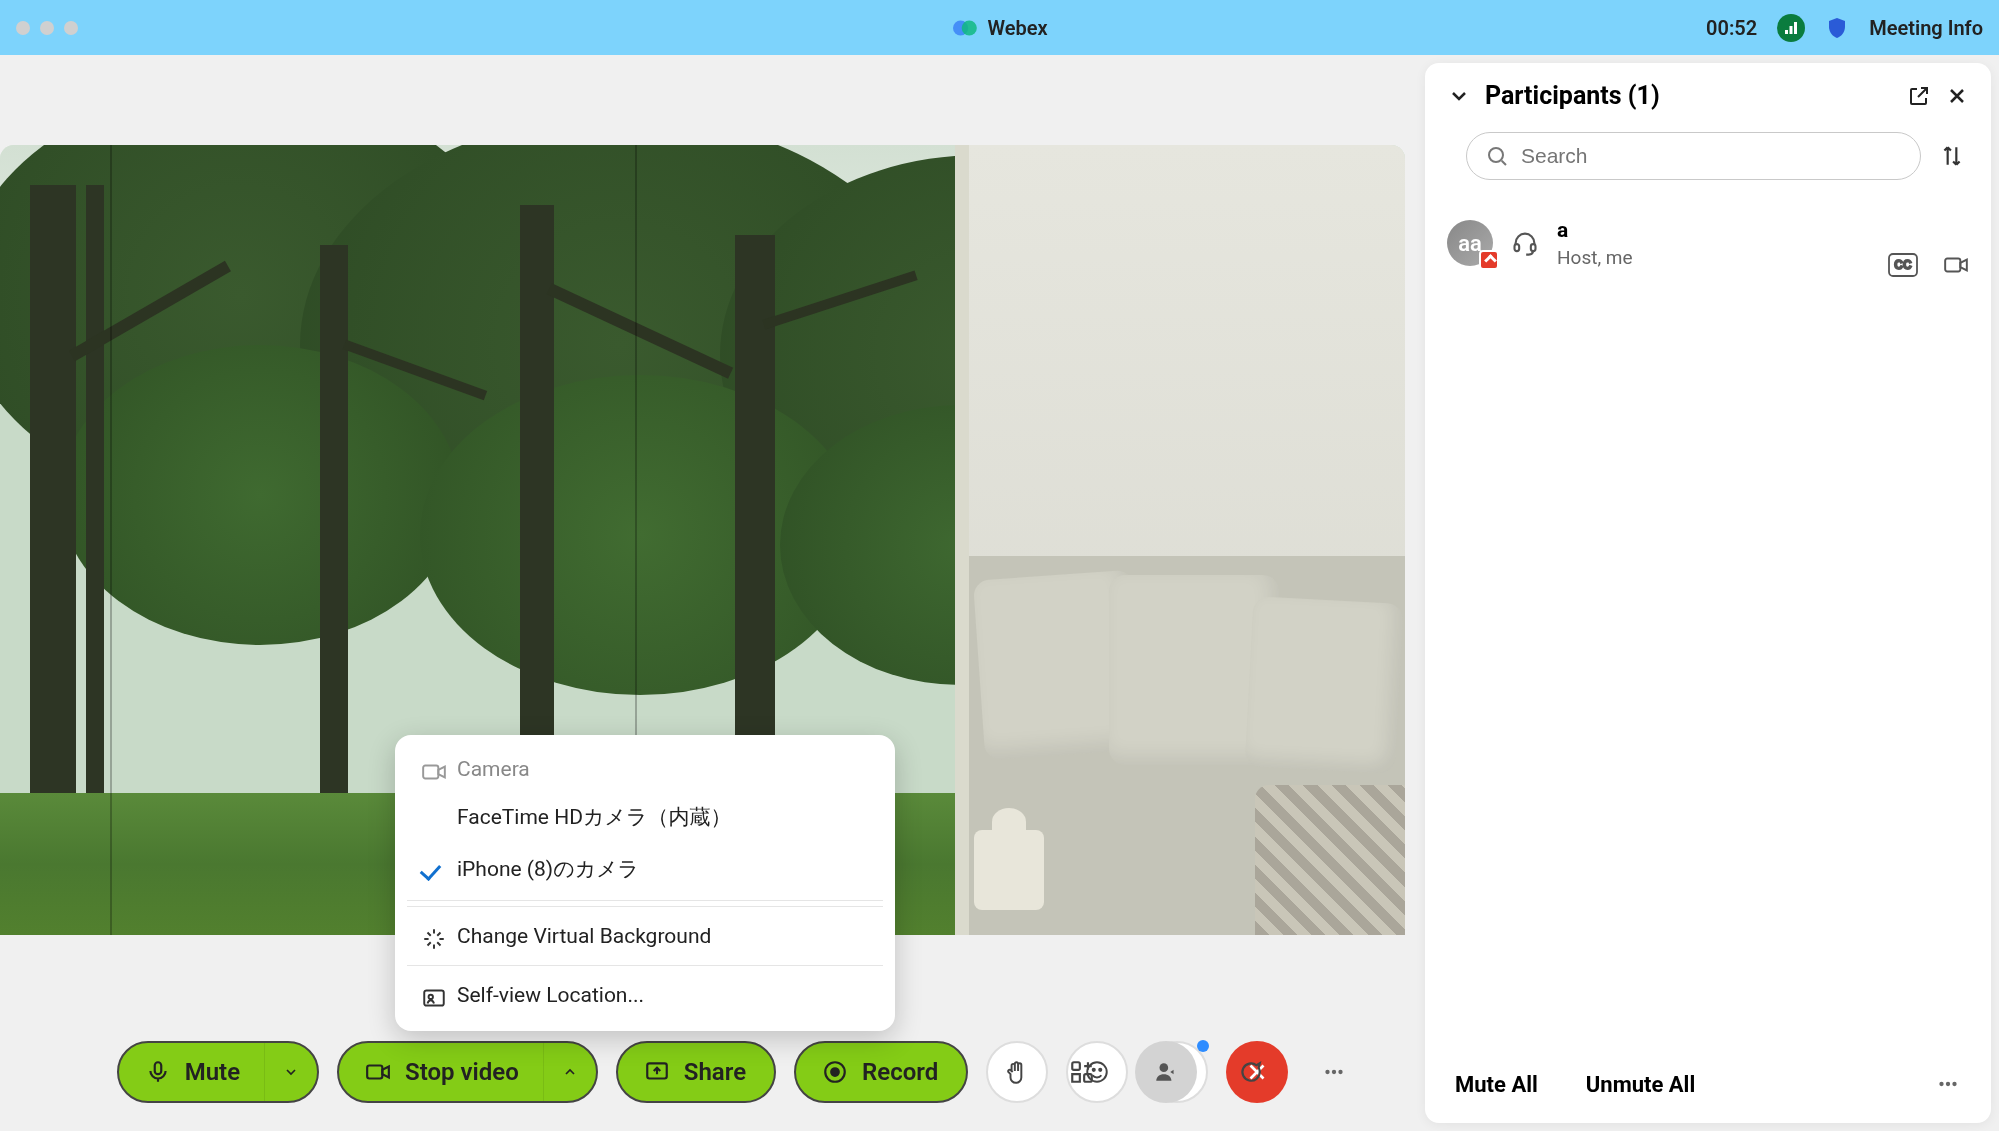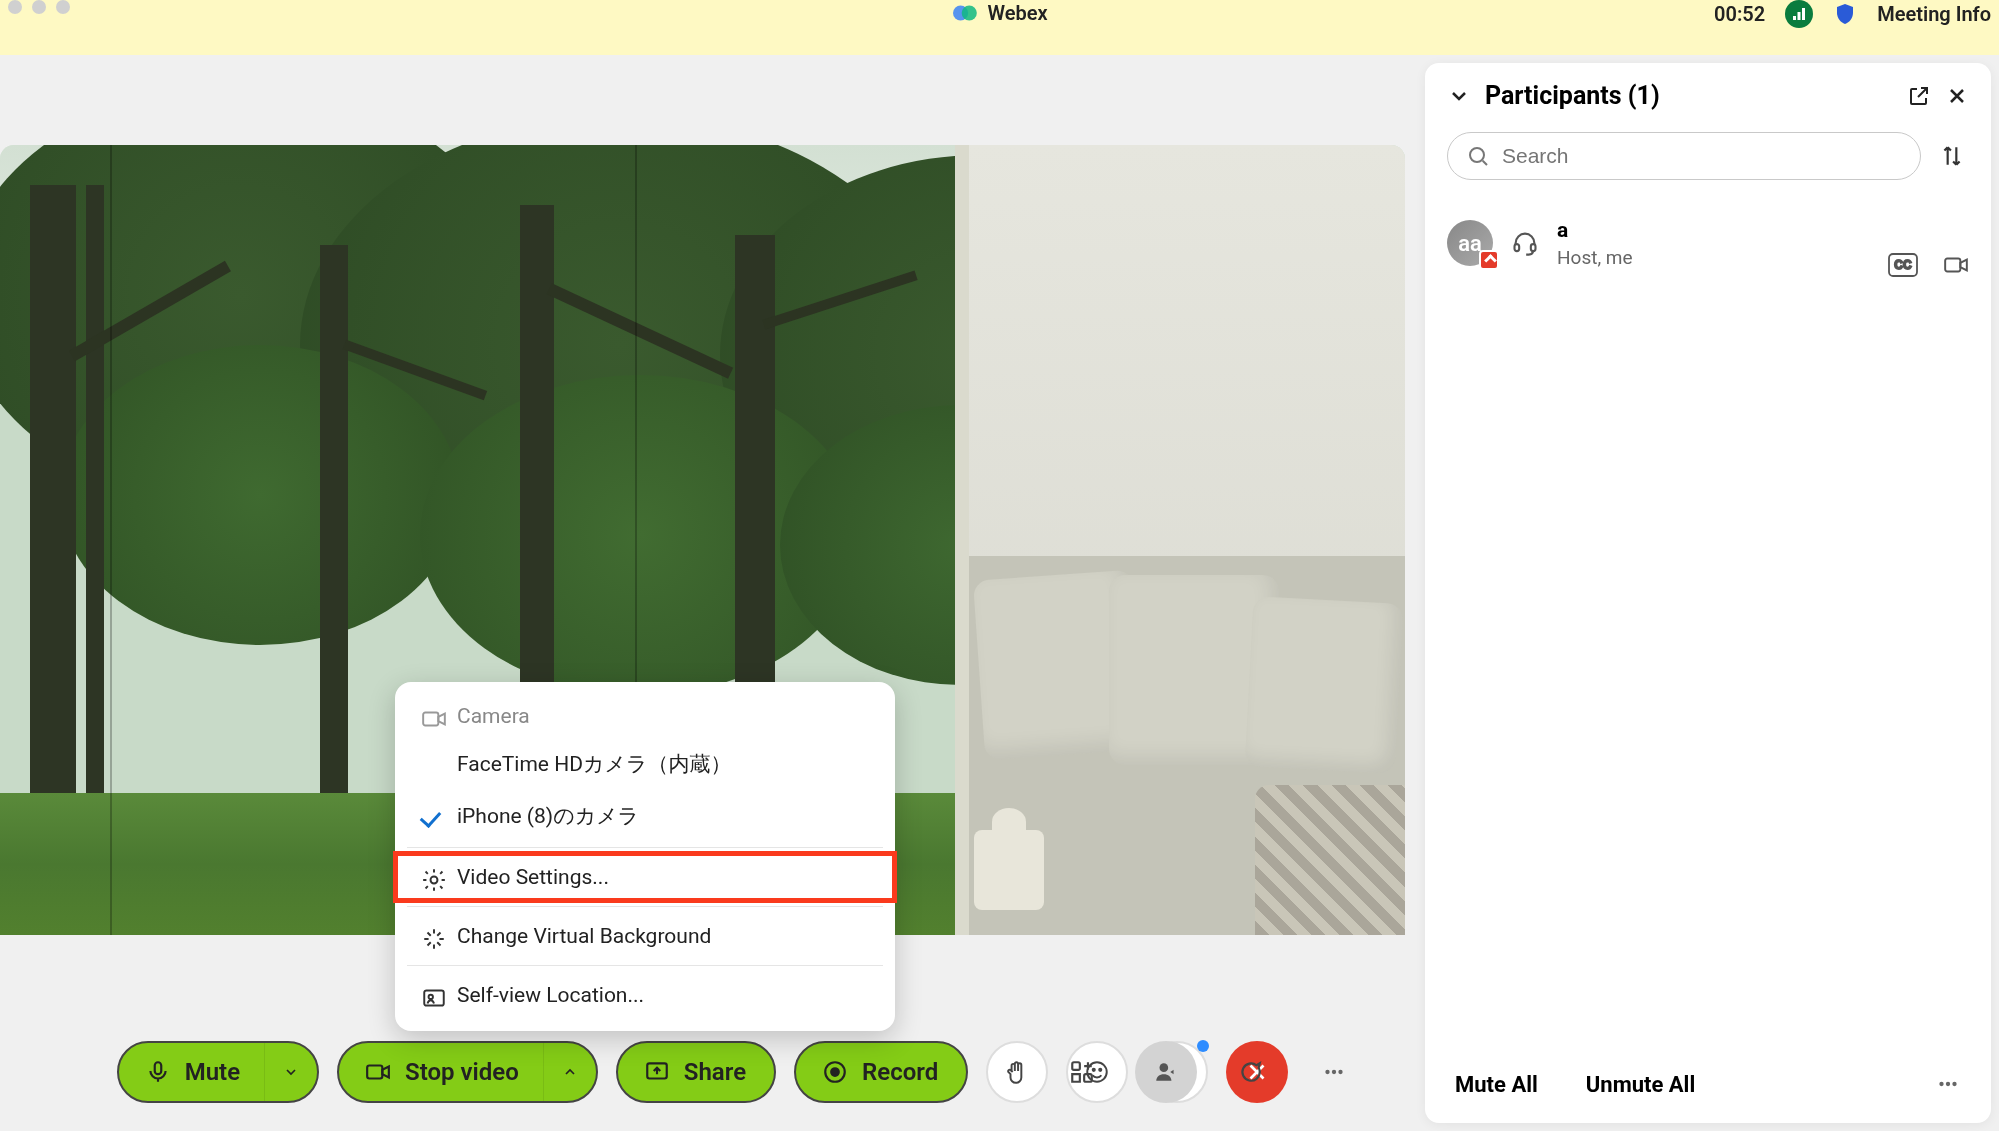--- a/index.html
+++ b/index.html
@@ -12,24 +12,24 @@
     }
     .window {
       width: 100%;
       height: 100%;
       background: #f0f0f0;
       display: flex;
       flex-direction: column;
     }
     .titlebar {
       height: 55px;
-      background: #fef9c3;
-      display: flex;
-      align-items: flex-start;
-      padding: 0 8px;
+      background: #7dd3fc;
+      display: flex;
+      align-items: center;
+      padding: 0 16px;
       position: relative;
     }
     .traffic-lights {
       display: flex;
       gap: 10px;
     }
     .traffic-light {
       width: 14px;
       height: 14px;
       border-radius: 50%;
@@ -198,21 +198,21 @@
       margin: 8px 8px 8px 20px;
       display: flex;
       flex-direction: column;
       box-shadow: 0 2px 12px rgba(0,0,0,.06);
     }
     .sidebar-header {
       display:flex; align-items:center; padding: 18px 22px; gap:14px;
     }
     .sidebar-header h2 { font-size:25px; font-weight:700; flex:1;}
     .sidebar-search-row {
-      display:flex; align-items:center; padding: 4px 22px 14px; gap:14px;
+      display:flex; align-items:center; padding: 4px 22px 14px; gap:14px;margin-left:19px;
     }
     .search-input {
       flex:1; height:48px; border:1.5px solid #c9c9c9; border-radius:26px;
       display:flex; align-items:center; padding:0 18px; gap:12px;
     }
     .search-input input { border:0; outline:0; font-size:21px; flex:1; background:transparent; color:#555;}
     .sort-btn { width:34px; height:34px; display:flex; align-items:center; justify-content:center; cursor:pointer;}
     .participant {
       display:flex; align-items:center; padding:14px 22px; gap:18px;
     }
@@ -327,29 +327,20 @@
           </span>
           <span>Camera</span>
         </div>
         <div class="menu-item">
           <span>FaceTime HDカメラ（内蔵）</span>
         </div>
         <div class="menu-item checked">
           <span>iPhone (8)のカメラ</span>
         </div>
         <div class="menu-divider"></div>
-        <div class="menu-item highlighted">
-          <span class="menu-icon">
-            <svg class="svg22" viewBox="0 0 24 24" fill="none" stroke="#333" stroke-width="1.8">
-                <circle cx="12" cy="12" r="3.2"></circle>
-                <path d="M12 2v3M12 19v3M4.2 4.2l2.1 2.1M17.7 17.7l2.1 2.1M2 12h3M19 12h3M4.2 19.8l2.1-2.1M17.7 6.3l2.1-2.1"></path>
-              </svg>
-          </span>
-          <span>Video Settings...</span>
-        </div>
         <div class="menu-divider"></div>
         <div class="menu-item">
           <span class="menu-icon">
             <svg class="svg22" viewBox="0 0 24 24" fill="none" stroke="#333" stroke-width="1.8">
                 <path d="M12 3v4M12 17v4M3 12h4M17 12h4M6 6l3 3M15 15l3 3M6 18l3-3M15 9l3-3"></path>
               </svg>
           </span>
           <span>Change Virtual Background</span>
         </div>
         <div class="menu-divider"></div>

